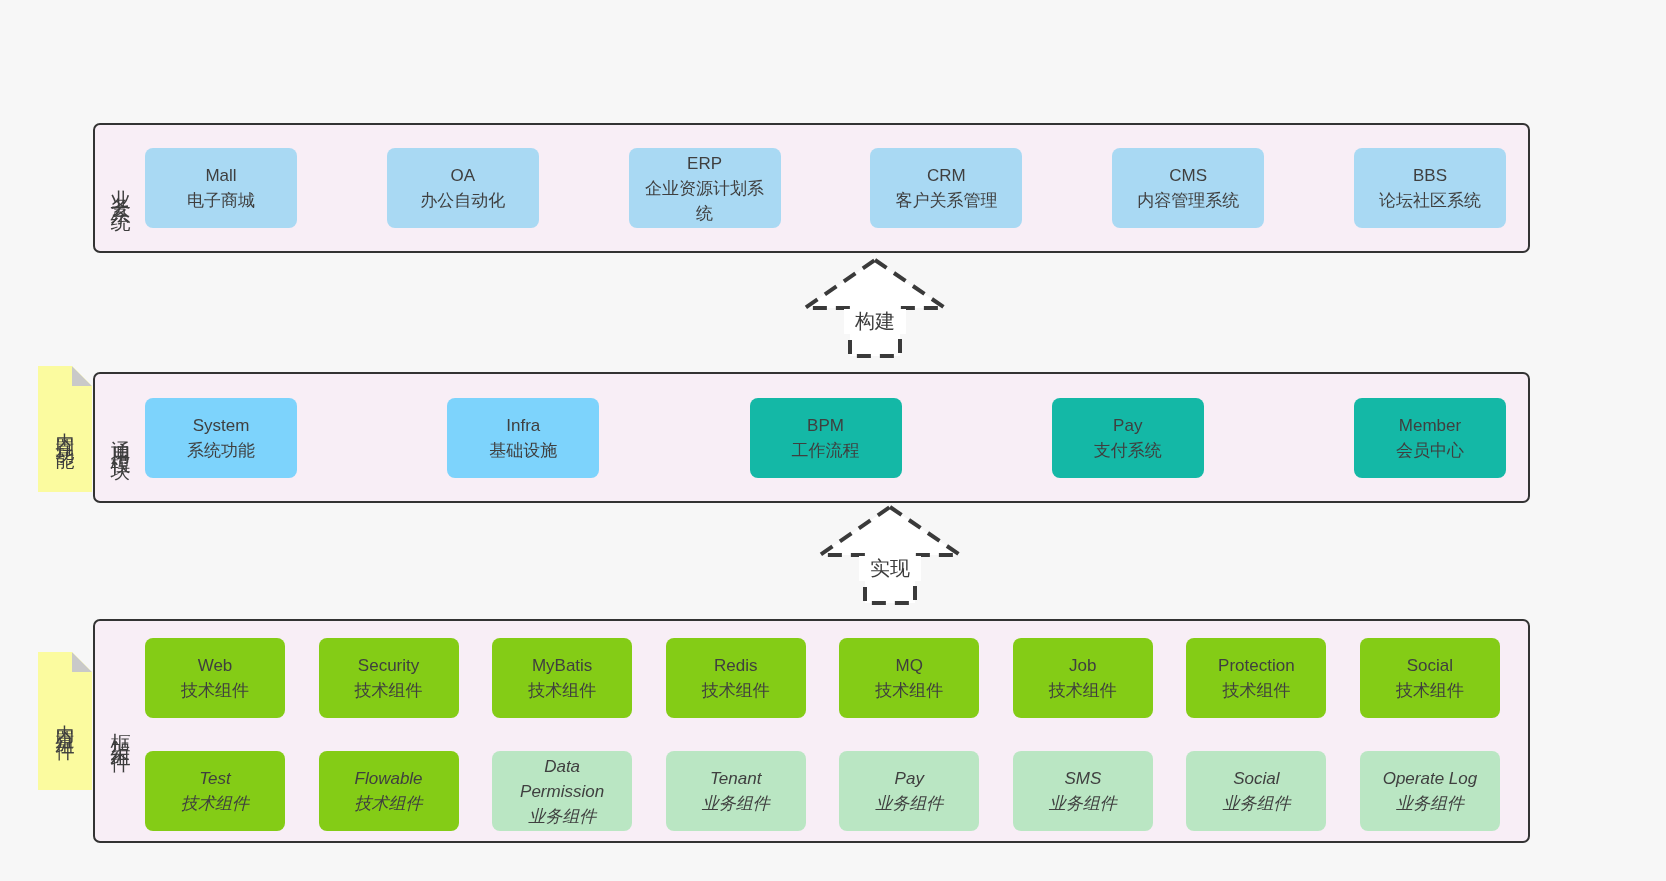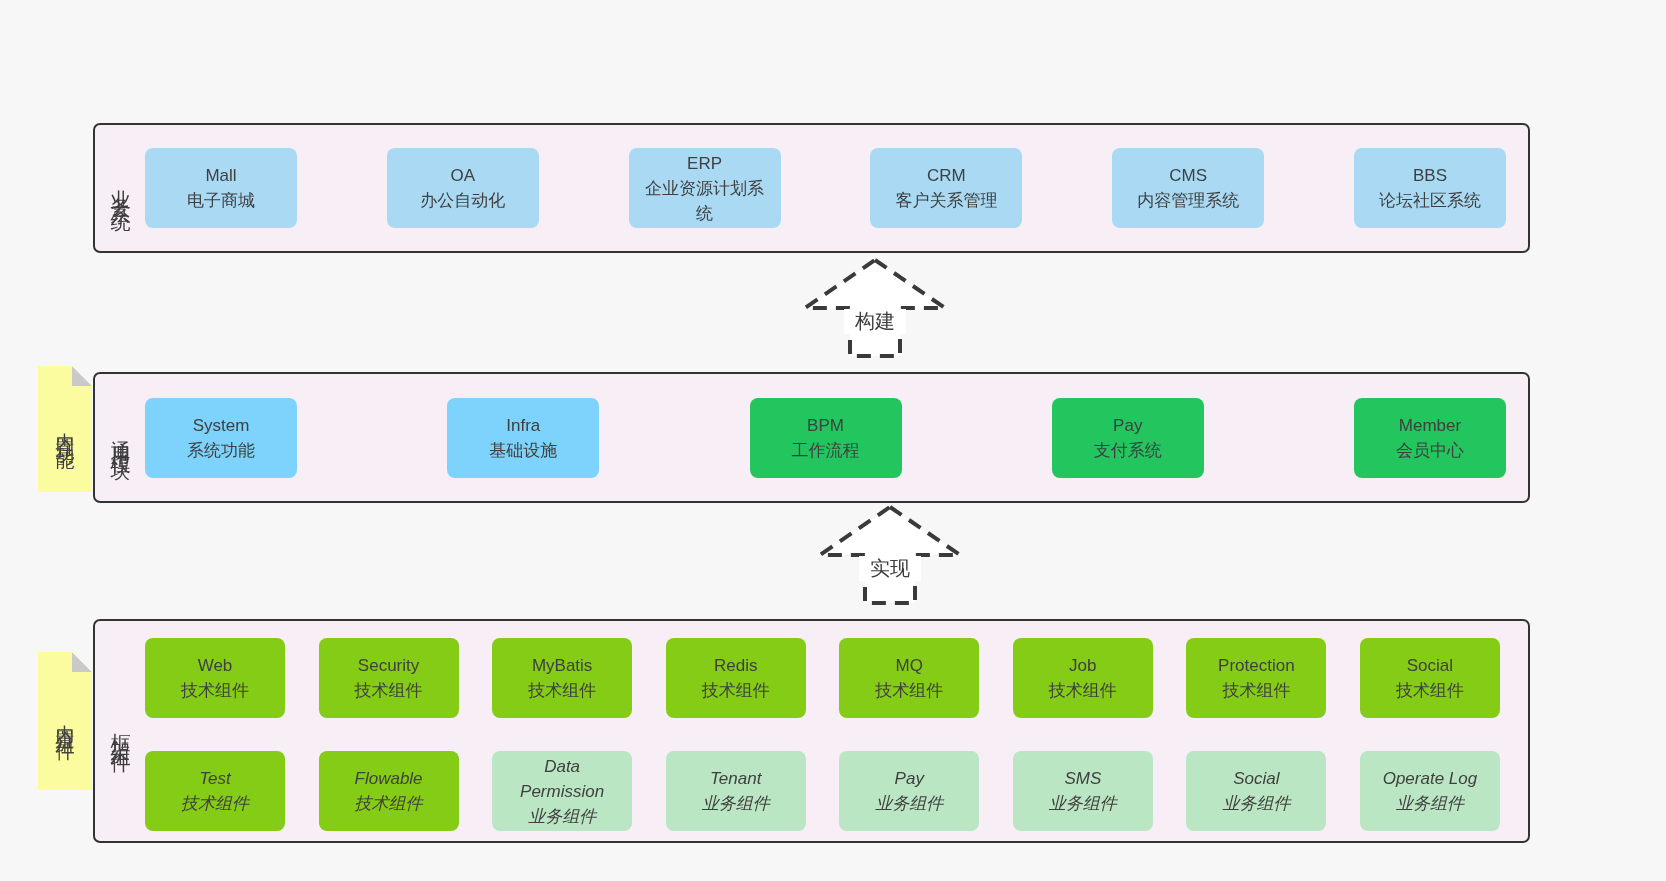--- a/index.html
+++ b/index.html
@@ -60,21 +60,21 @@
     line-height: 25px;
     color: #3f3f3f;
     box-sizing: border-box;
     padding: 0 12px;
   }
   .box.wide  { width: 152px; height: 80px; }
   .box.small { width: 140px; height: 80px; }
 
   .blue        { background: #a9d9f3; }
   .red         { background: #7dd3fc; }
-  .pink        { background: #22c55e; }
+  .pink        { background: #14b8a6; }
   .green-dark  { background: #84cc16; }
   .green-light { background: #bae6c3; }
 
   .note {
     position: absolute;
     left: 38px;
     width: 54px;
     background: #fbfb9f;
     clip-path: polygon(0 0, calc(100% - 20px) 0, 100% 20px, 100% 100%, 0 100%);
     display: flex;

